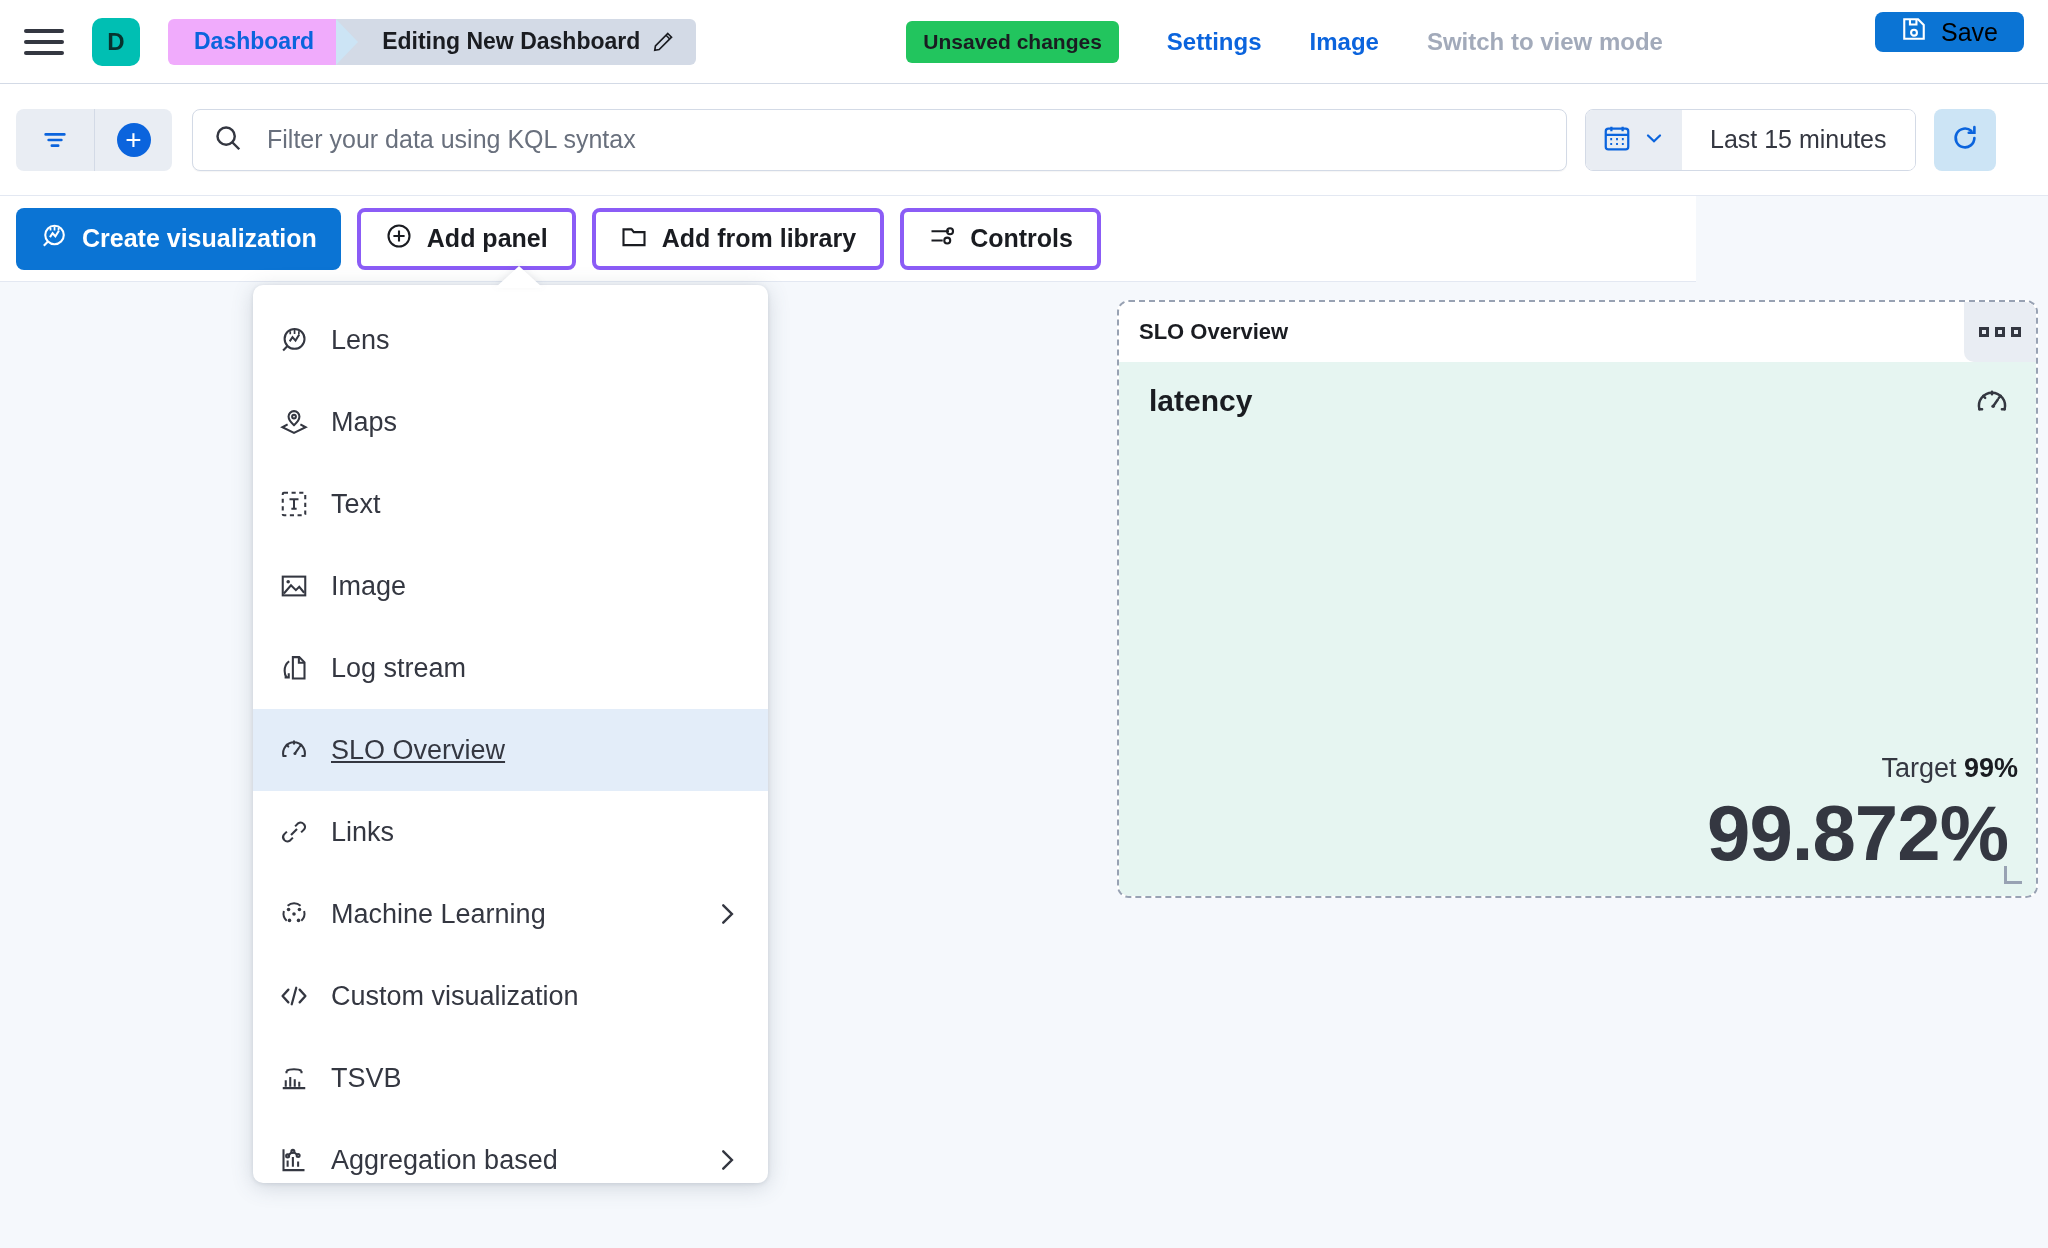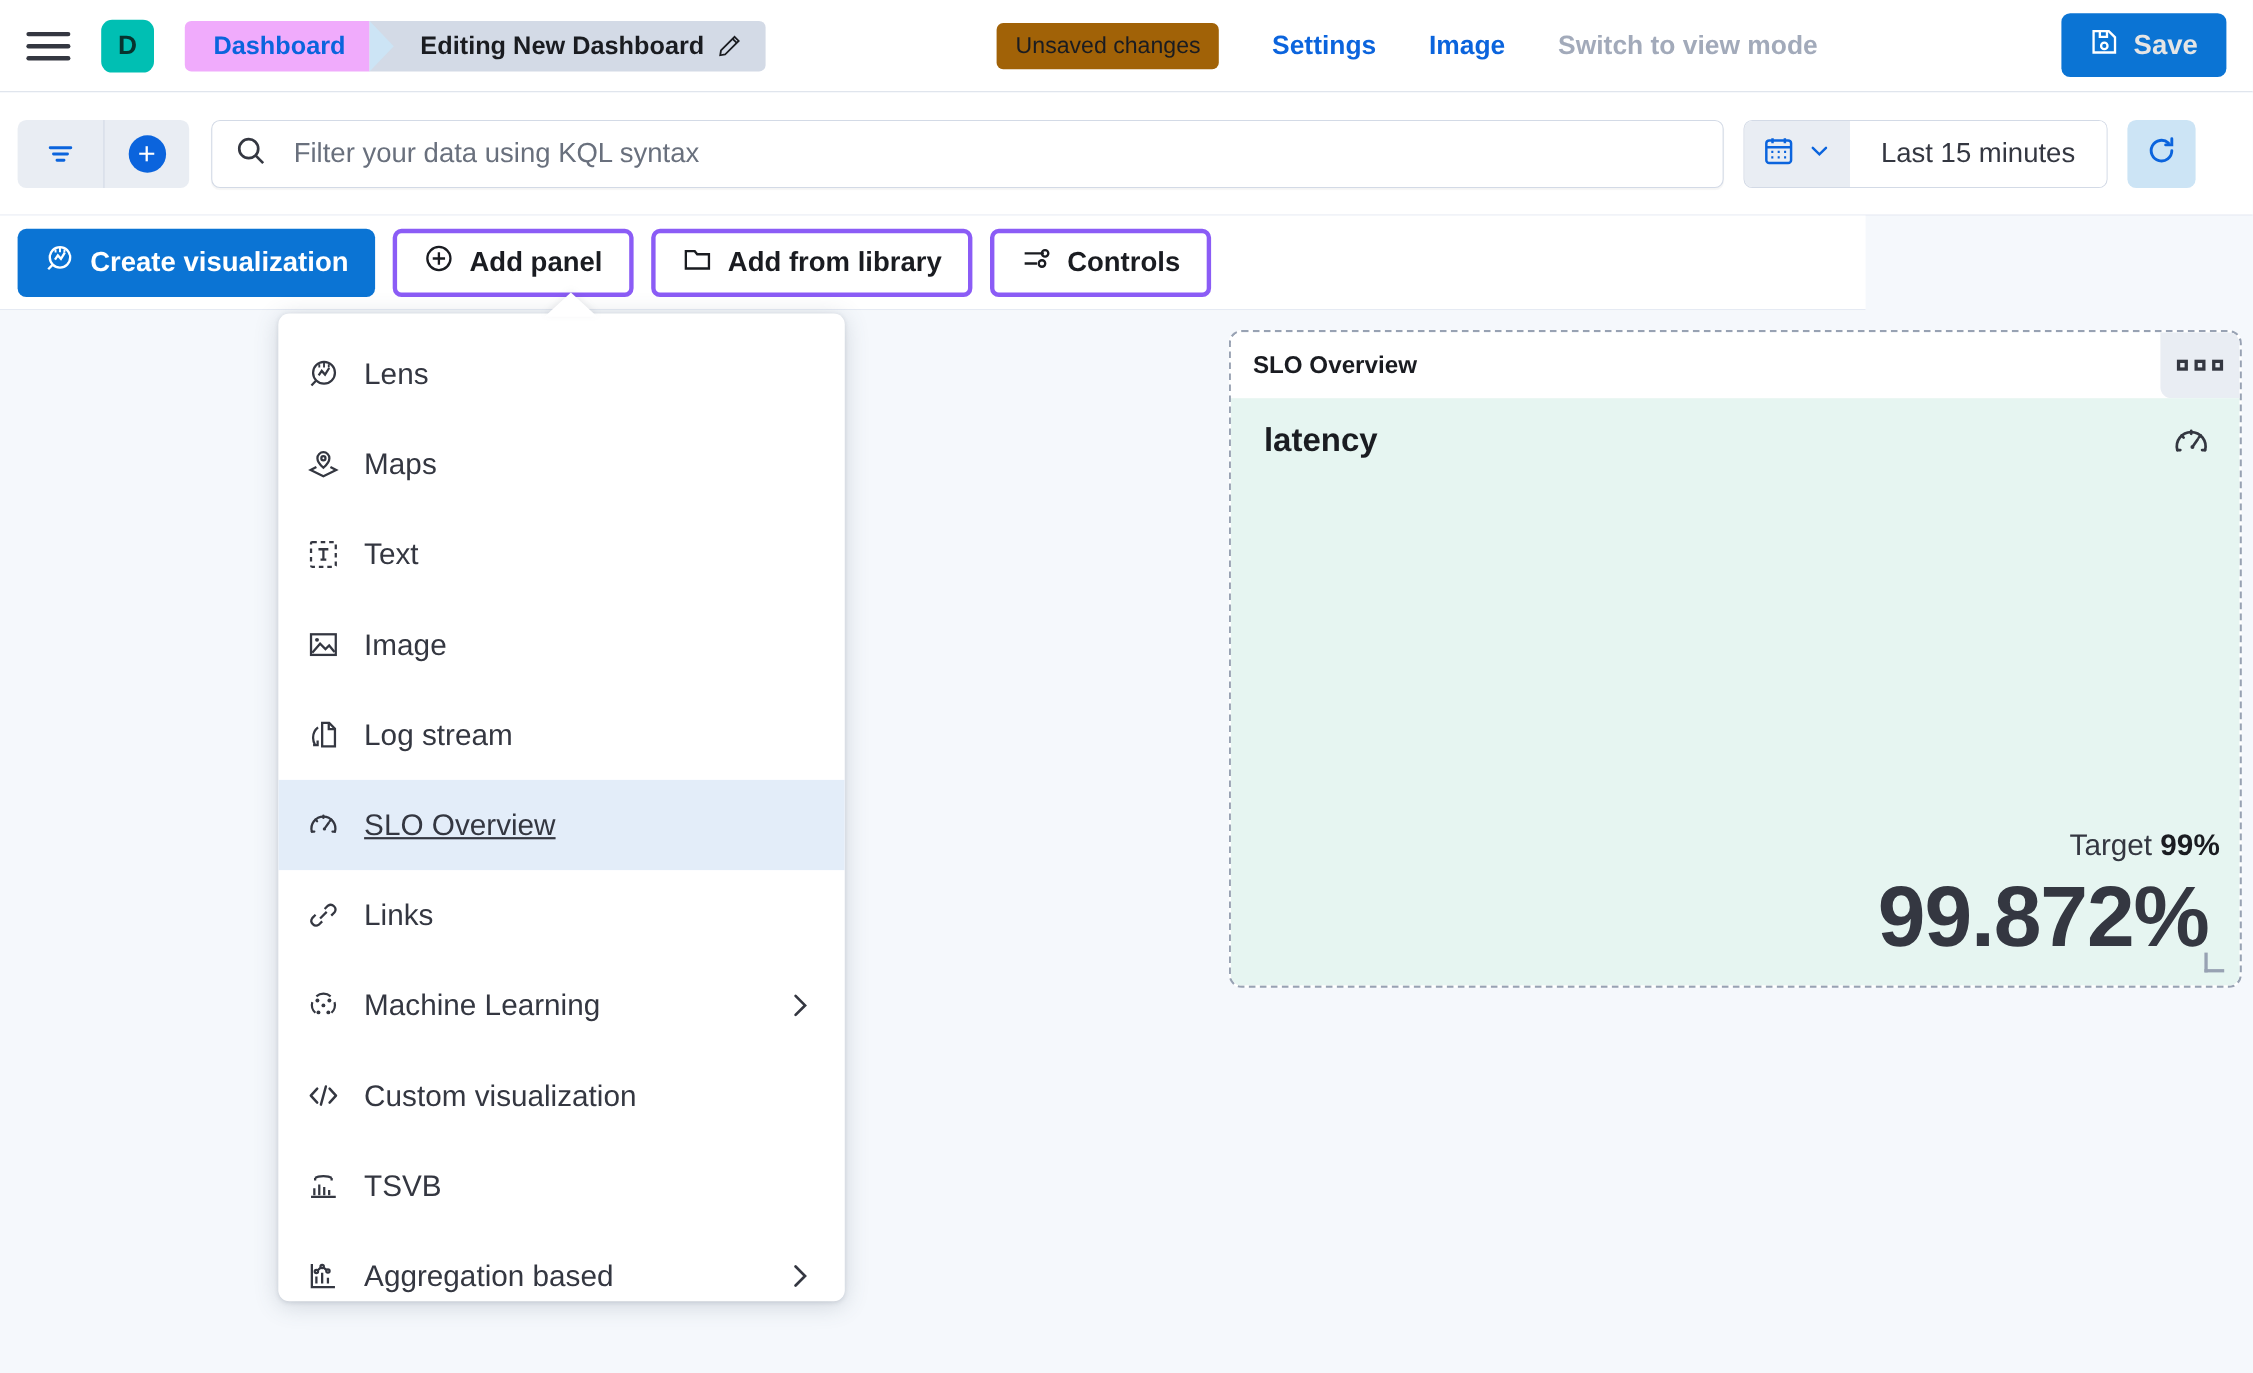--- a/index.html
+++ b/index.html
@@ -55,38 +55,38 @@
   .crumb-2 {
     background: #D3DAE6; color: #1A1C21; font-weight: 600;
     padding: 0 22px 0 46px; border-radius: 0 6px 6px 0;
     margin-left: 0; position: relative;
     display: flex; align-items: center; gap: 12px;
   }
   .pencil-icon { display: inline-flex; width: 22px; height: 22px; }
 
   .unsaved-badge {
     margin-left: 210px;
-    background: #a16207; color: #1A1C21;
-    font-size: 21px; font-weight: 400;
+    background: #22c55e; color: #1A1C21;
+    font-size: 21px; font-weight: 700;
     padding: 9px 17px; border-radius: 6px;
     white-space: nowrap;
   }
   .hdr-link {
     font-size: 24px; color: #0B64DD; font-weight: 600;
     margin-left: 48px; white-space: nowrap; cursor: pointer;
   }
   .hdr-link.disabled { color: #A2AABA; cursor: default; }
 
   .save-btn {
     position: absolute; right: 24px; top: 12px;
-    height: 58px; padding: 0 26px;
-    background: #0B74D4; color: #e5e5e5;
+    height: 40px; padding: 0 26px;
+    background: #0B74D4; color: #000000;
     border: none; border-radius: 8px;
     display: flex; align-items: center; gap: 14px;
-    font-size: 25px; font-weight: 700; cursor: pointer;
+    font-size: 25px; font-weight: 400; cursor: pointer;
     font-family: "Liberation Sans", sans-serif;
   }
 
   
   .querybar {
     position: absolute; top: 84px; left: 0; width: 2048px; height: 112px;
     background: #FFFFFF;
     display: flex; align-items: center;
     border-bottom: 1px solid #E3E8F2;
   }

